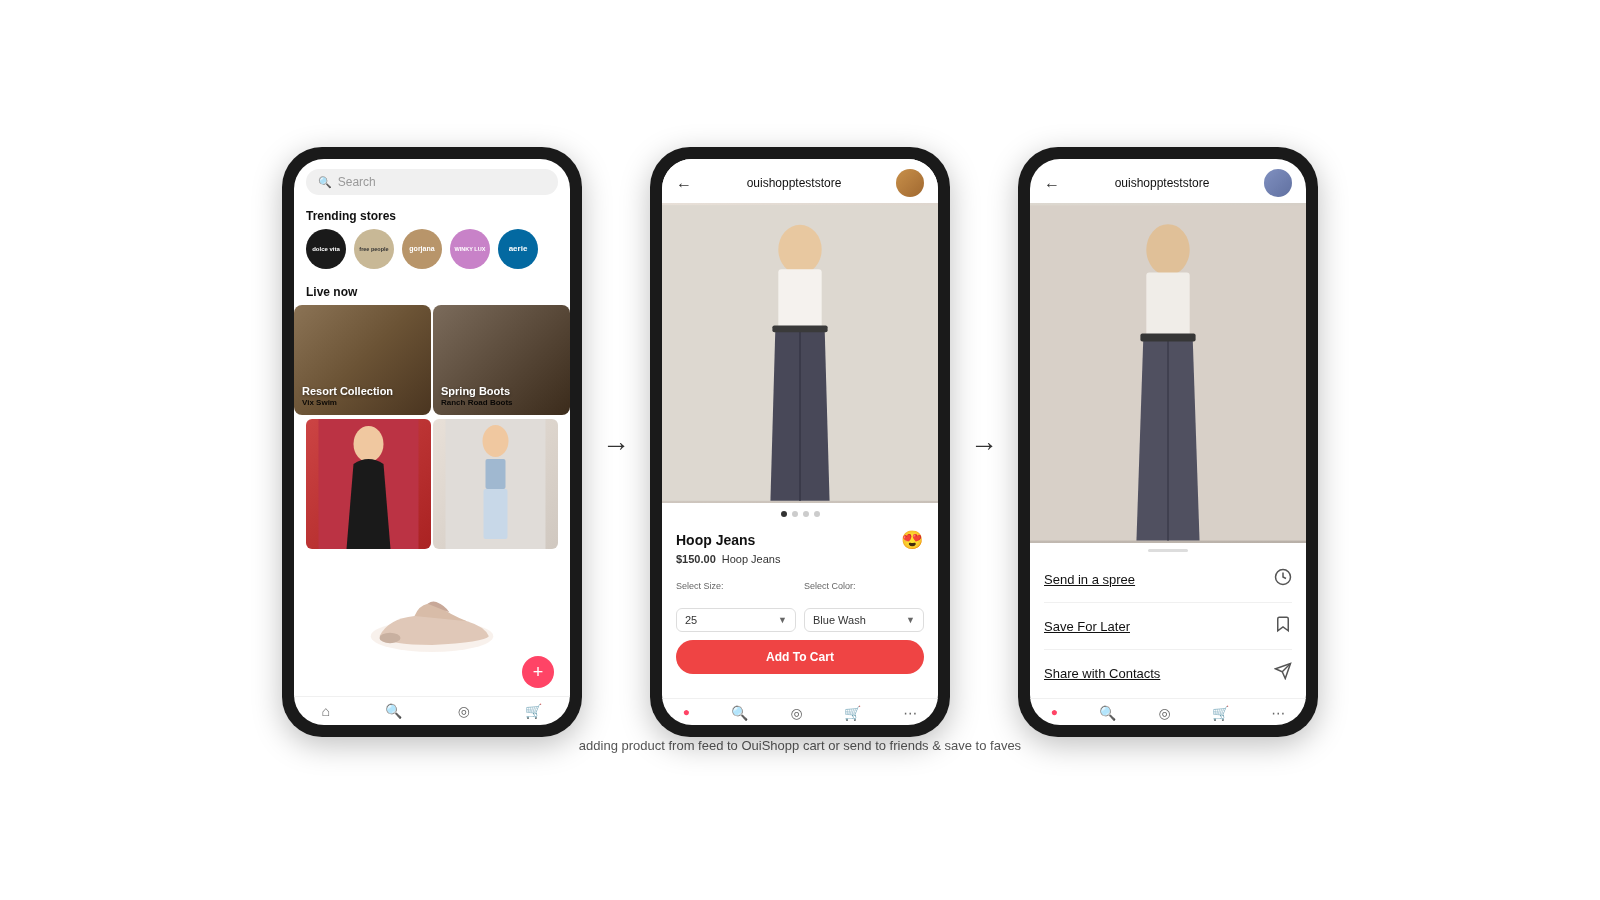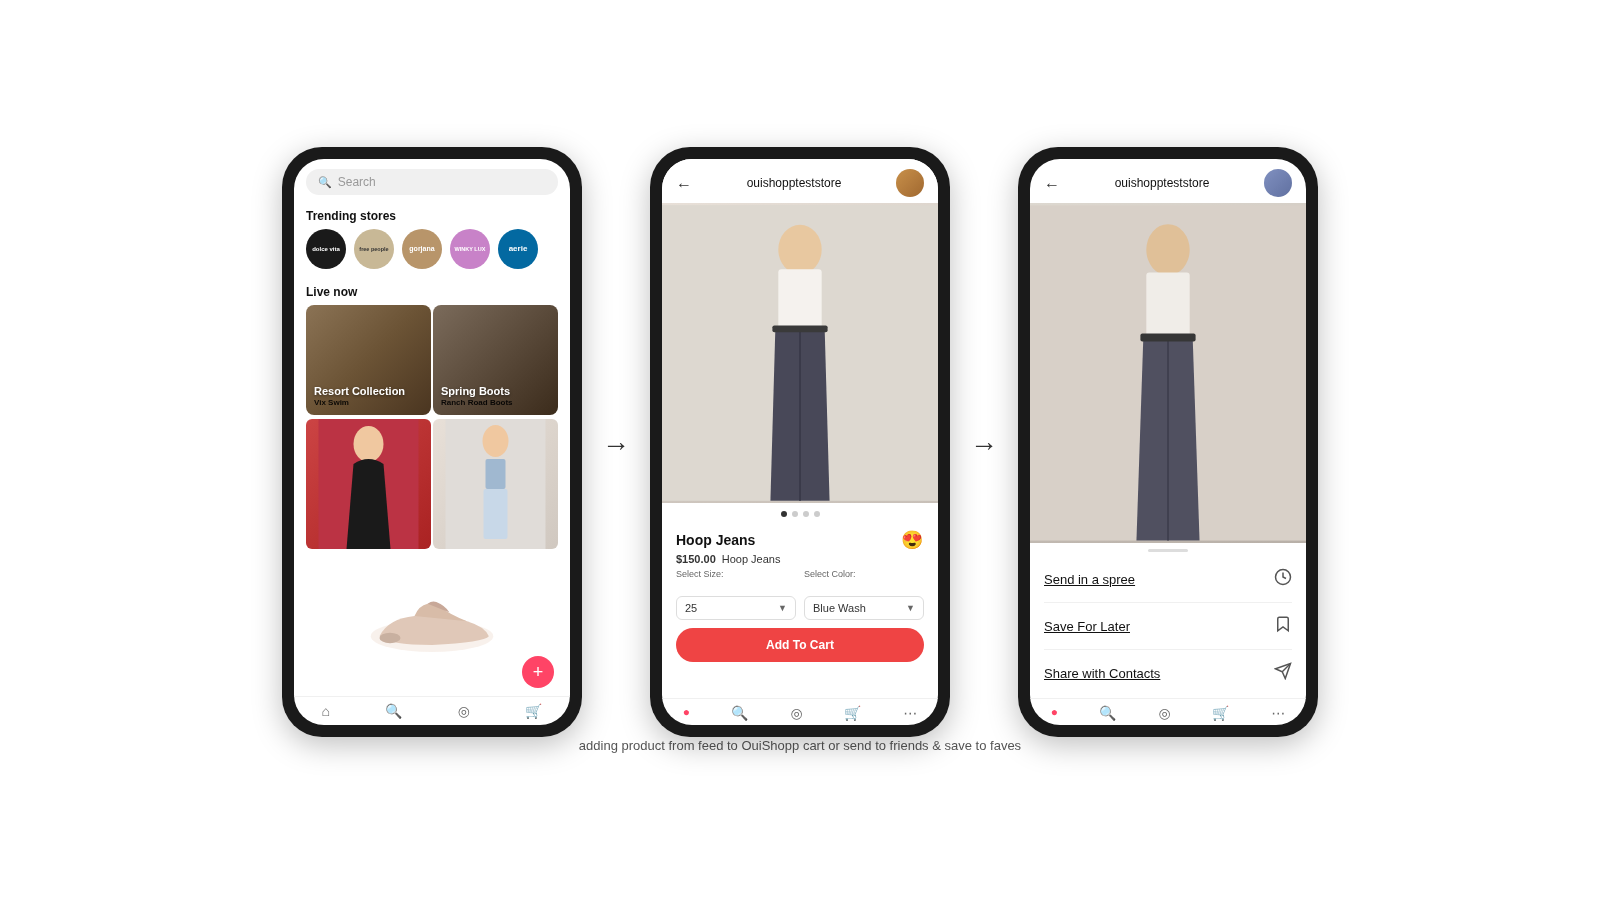--- a/index.html
+++ b/index.html
@@ -107,21 +107,21 @@
       color: white;
       text-align: center;
       line-height: 1.1;
       overflow: hidden;
     }
 
     .p1-live-grid {
       display: grid;
       grid-template-columns: 1fr 1fr;
       gap: 2px;
-      padding: 0 12px;
+      padding: 0 0;
       flex-shrink: 0;
     }
 
     .live-card {
       height: 110px;
       border-radius: 8px;
       overflow: hidden;
       position: relative;
     }
 
@@ -259,21 +259,21 @@
       font-weight: 600;
       color: #111;
     }
 
     .p2-price-row {
       display: flex;
       align-items: center;
       gap: 6px;
       font-size: 11px;
       color: #333;
-      margin-bottom: 4px;
+      margin-bottom: 16px;
     }
 
     .p2-price {
       font-weight: 600;
     }
 
     .p2-label {
       font-size: 9px;
       color: #666;
       margin-bottom: 17px;

